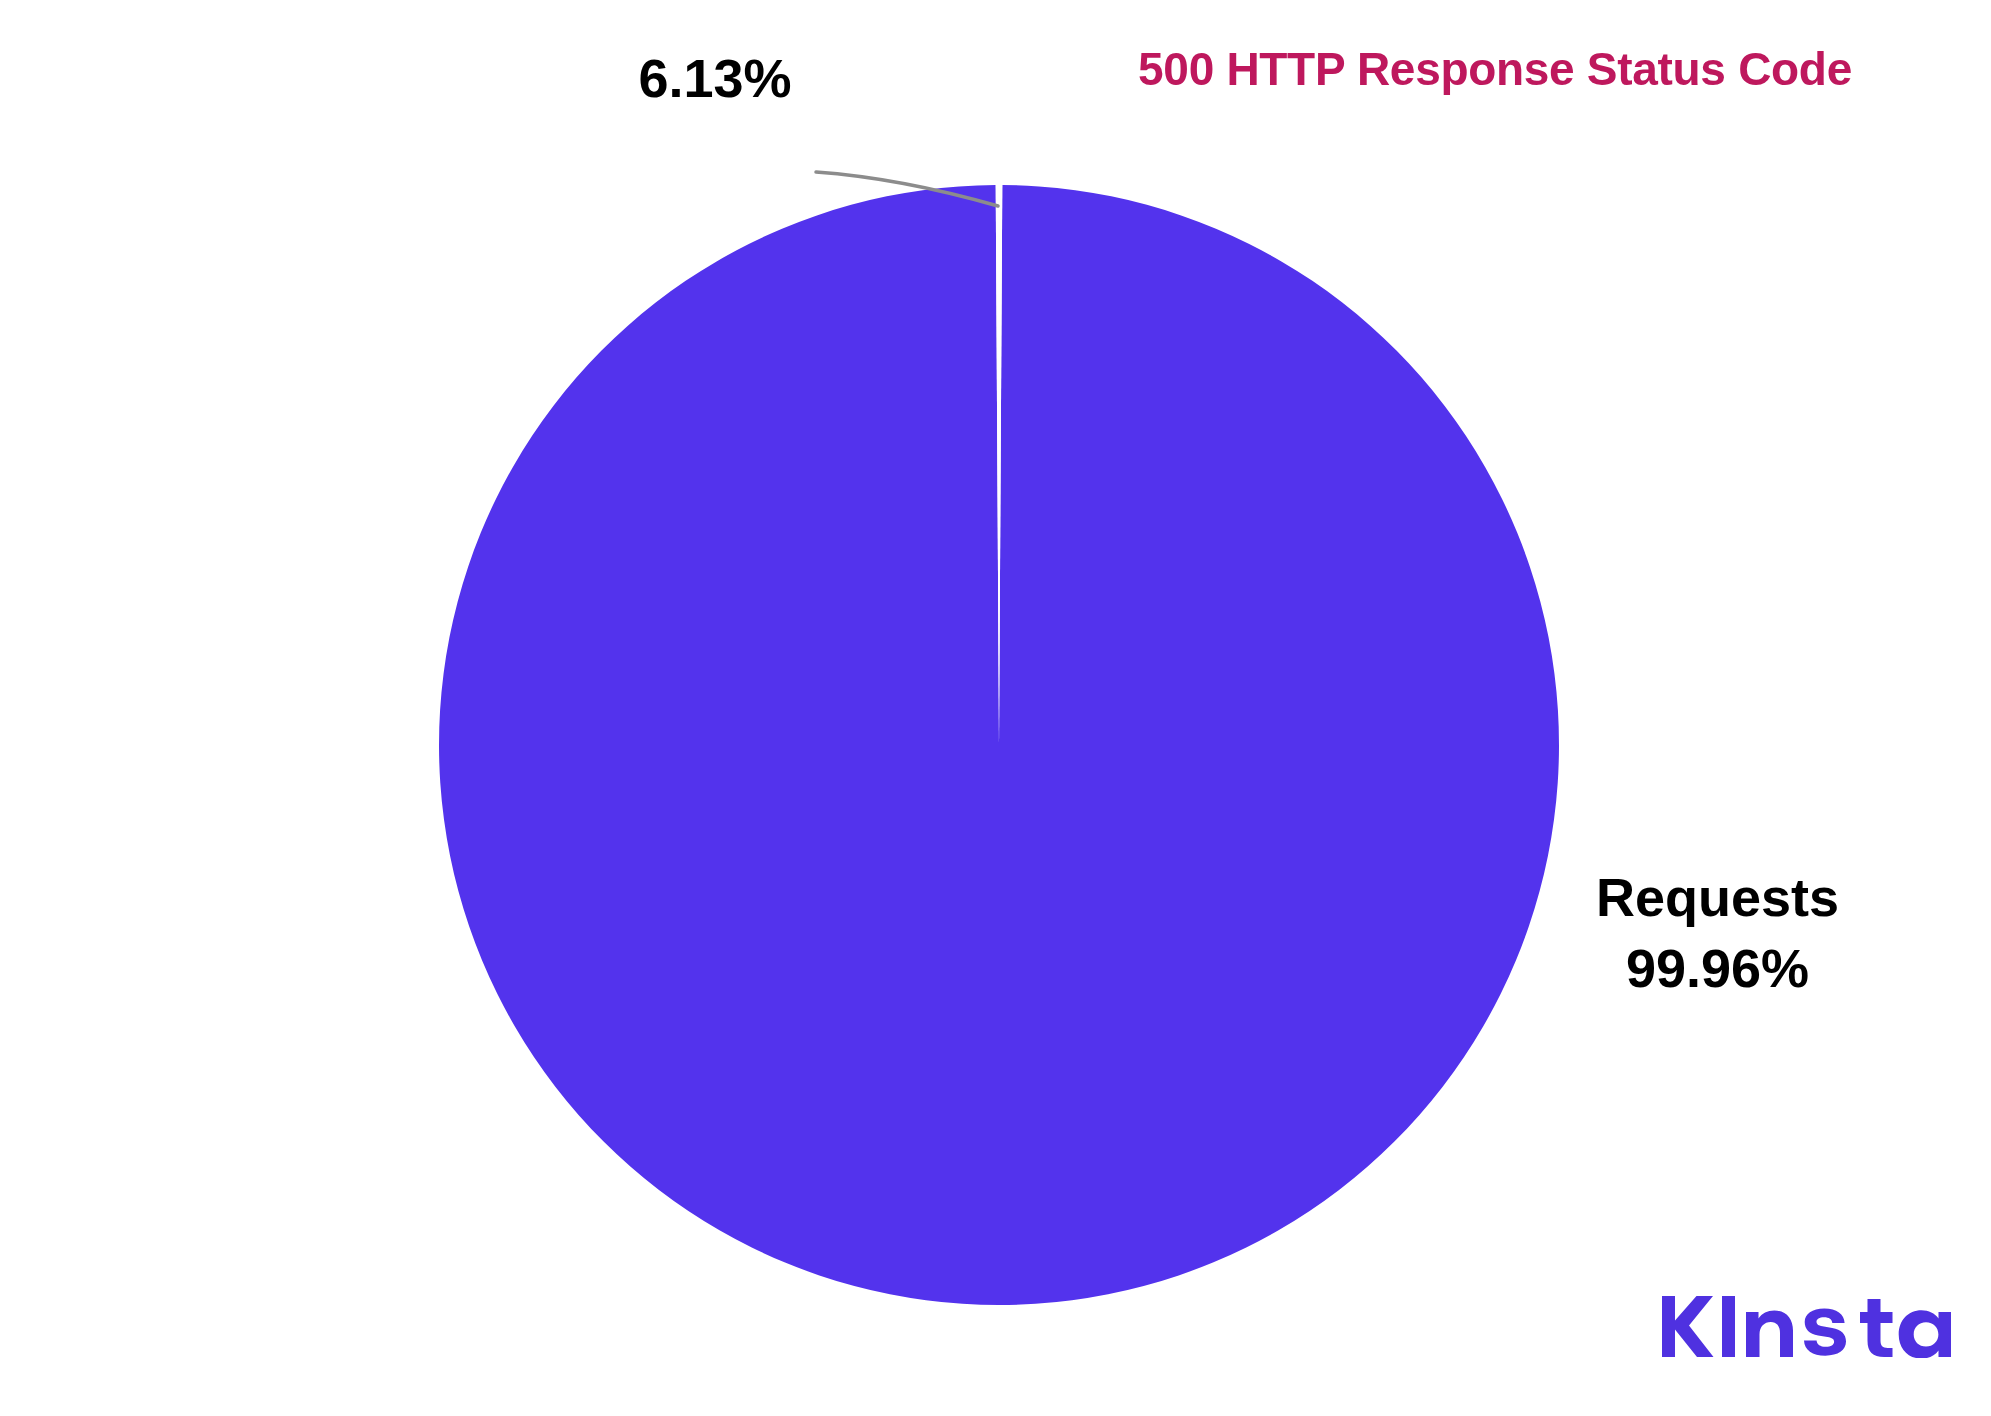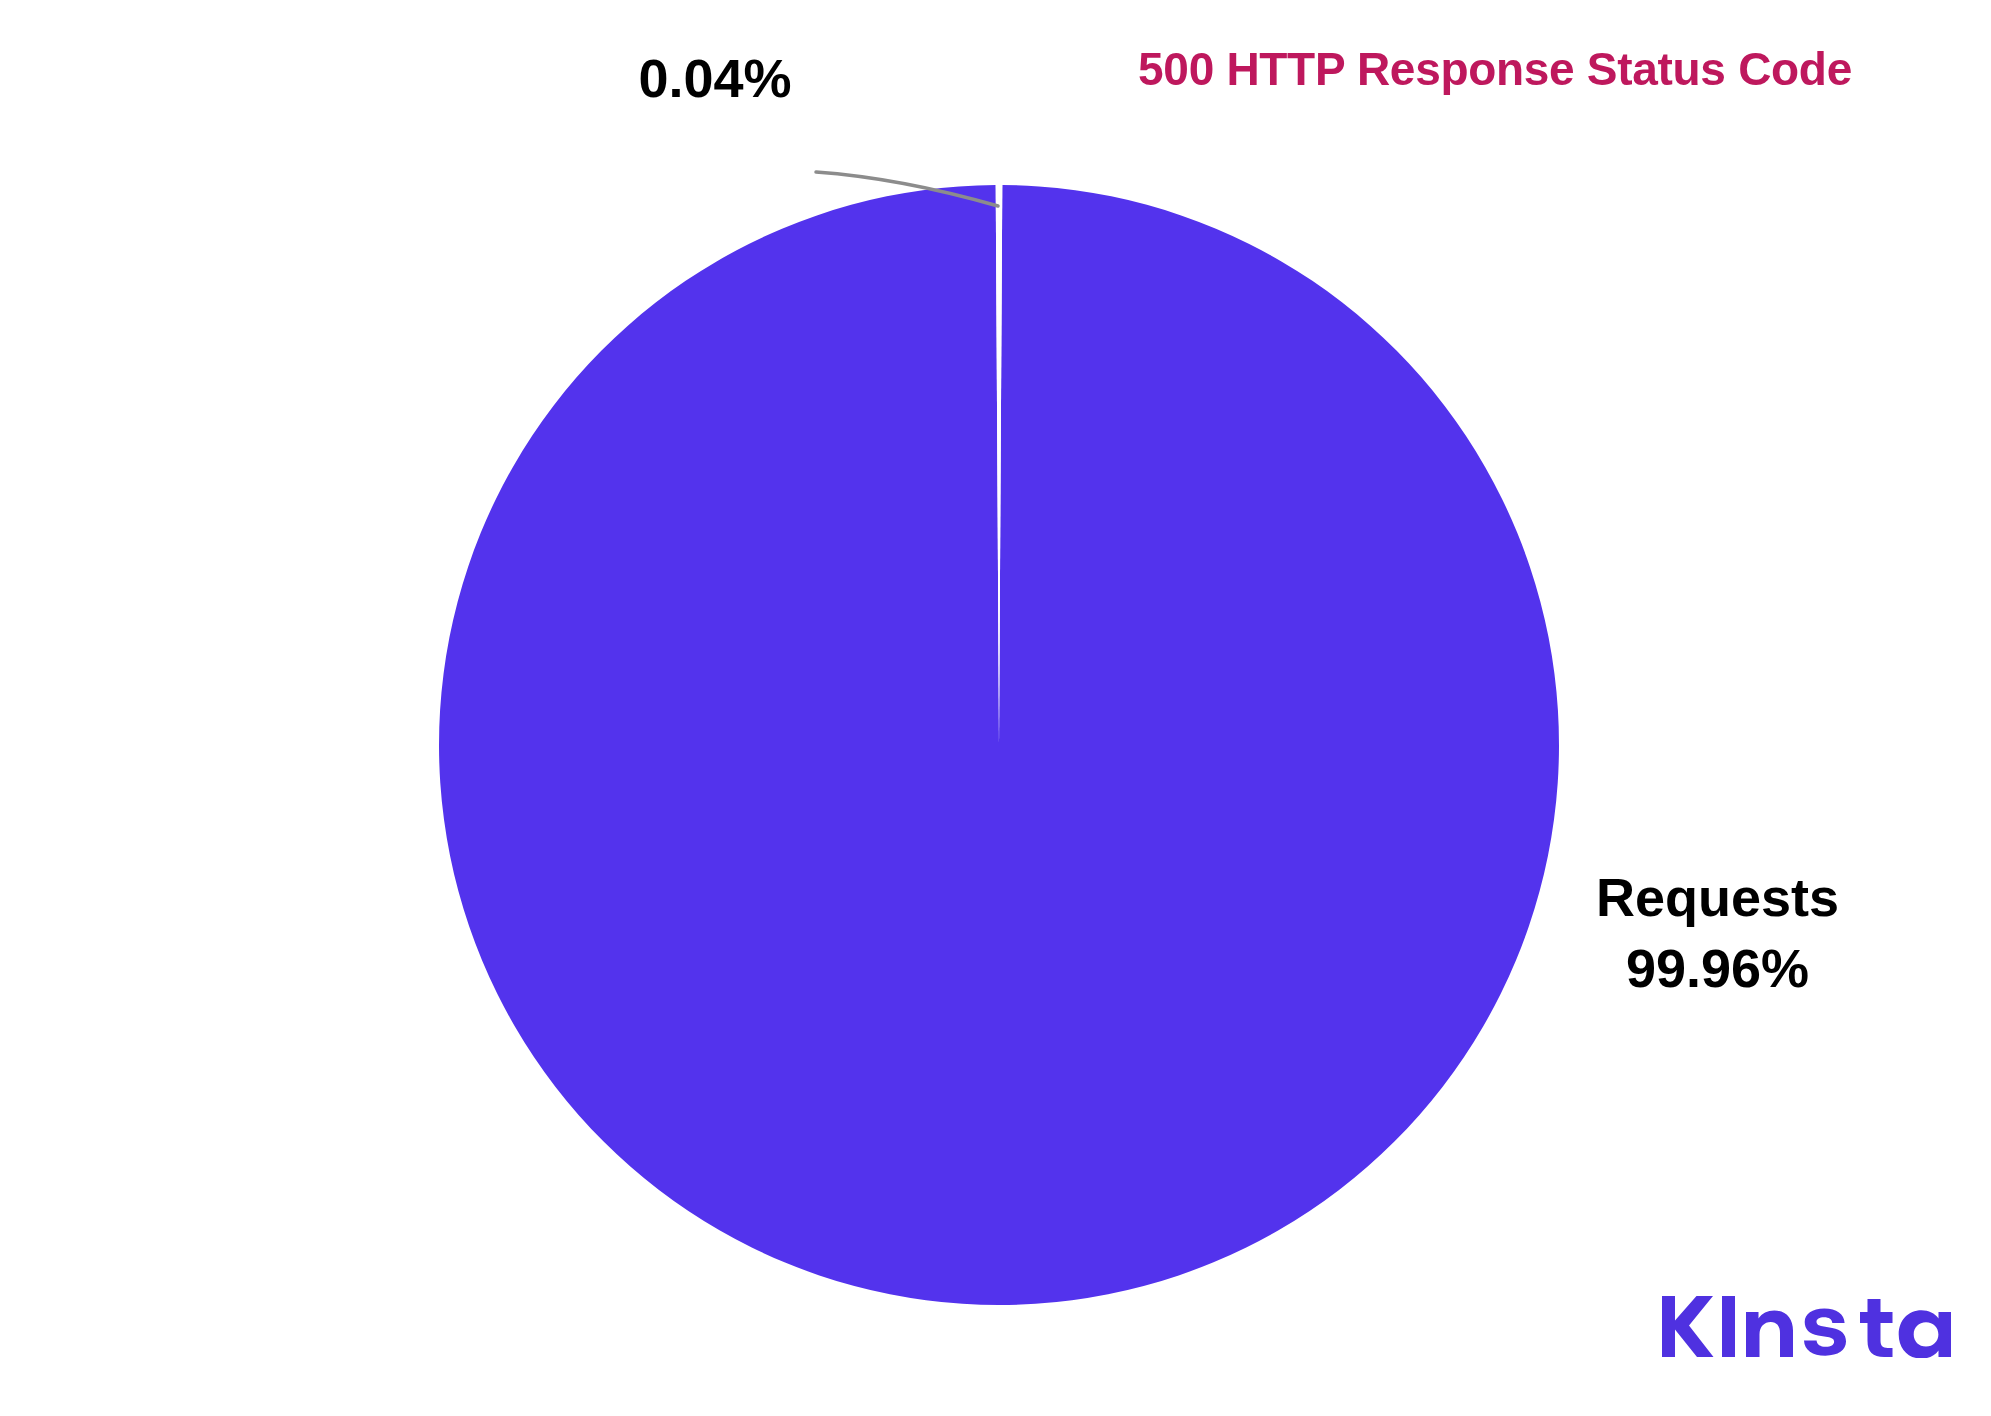--- a/index.html
+++ b/index.html
@@ -108,21 +108,21 @@
       <path fill="#ffffff" d="M 999 745
                L 995.7 185.01
                A 560 560 0 0 1 1002.3 185.01
                Z"></path>
 
       <path fill="none" stroke="#8c8c8c" stroke-width="3.5" stroke-linecap="round" d="M 816 172 Q 900 178 998 206"></path>
     </svg>
   </div>
 
   <div class="slice-label label-500">
-    <span class="l2">0.04%</span>
+    <span class="l2">6.13%</span>
   </div>
 
   <div class="slice-label label-other">
     <span class="l2">Requests</span>
     <span class="l3">99.96%</span>
   </div>
 
   <div class="logo">
     <svg viewBox="0 0 290 62" xmlns="http://www.w3.org/2000/svg" aria-label="kinsta">
       <g fill="#4f31e0">

